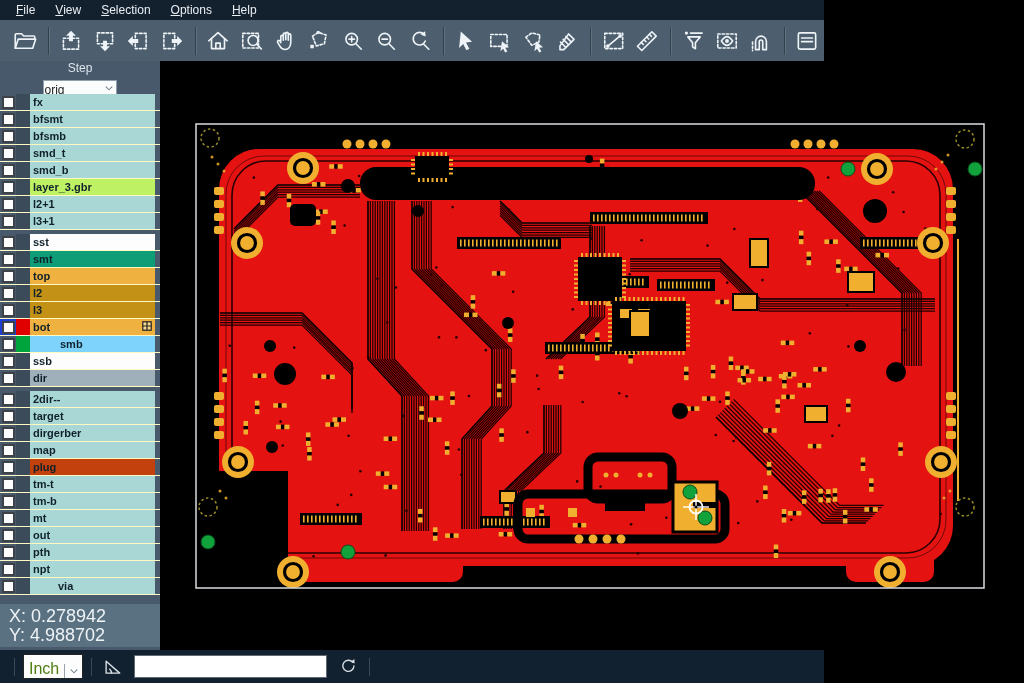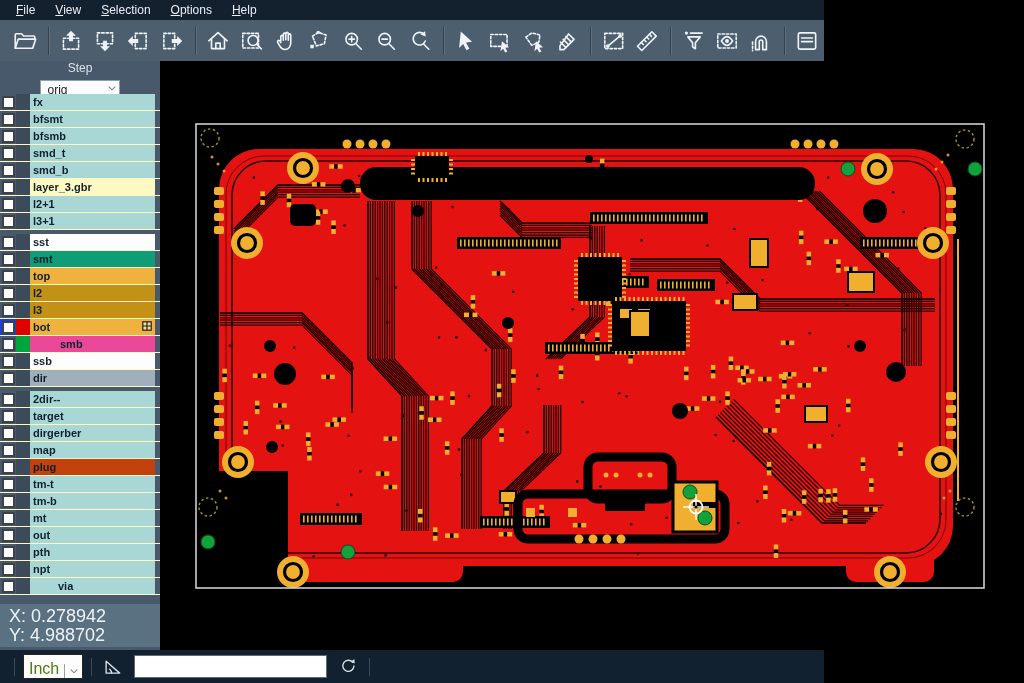--- a/index.html
+++ b/index.html
@@ -16,21 +16,21 @@
   .tb-btn{width:37px;height:36px;display:flex;align-items:center;justify-content:center;background:transparent;border:none;padding:0;}
   .tb-btn svg{width:26px;height:26px;}
   .tb-btn svg *{stroke:#eef3f7;fill:none;stroke-width:1.5;stroke-linecap:round;stroke-linejoin:round;}
   .tb-btn svg .f{fill:#eef3f7;stroke:none;}
   .tb-sep{width:1px;height:28px;background:#33414d;box-shadow:1px 0 0 #5f717f;margin:0 6px;}
 
   
   .sidebar{position:absolute;top:61px;left:0;width:160px;bottom:33px;background:#47596a;}
   .step-row{height:33px;display:flex;align-items:center;padding:0 4px;gap:5px;flex-direction:column;}
   .step-label{color:#dde4ea;font-size:12px;}
-  .step-combo{flex:1;height:25px;background:#fbfcfc;border:1px solid #8fa0ac;display:flex;align-items:center;justify-content:center;padding-left:6px;font-size:12px;color:#1c1c1c;gap:37px;}
+  .step-combo{flex:1;height:25px;background:#fbfcfc;border:1px solid #8fa0ac;display:flex;align-items:center;justify-content:center;padding-left:0;font-size:12px;color:#1c1c1c;gap:37px;}
   .chev svg{width:14px;height:14px;}
   .chev svg *{stroke:#70808c;fill:none;stroke-width:1.8;stroke-linecap:round;stroke-linejoin:round;}
   .layer-group{margin-bottom:4px;}
   .layer-row{height:16px;display:flex;align-items:stretch;border-bottom:1px solid #fef9c3;}
   .cb-cell{width:16px;display:flex;align-items:center;justify-content:center;background:#47596a;}
   .cb-cell.sel{background:#1e3fd6;}
   .cb{width:9px;height:9px;background:#fdfdfd;border:2px solid #3c4247;}
   .swatch{width:14px;background:#3b4b59;}
   .label-cell{flex:1;margin-right:5px;font-size:11px;line-height:14px;color:#10212c;padding:0 3px;display:flex;justify-content:space-between;align-items:center;font-weight:bold;}
   .coords{position:absolute;left:0;bottom:3px;width:160px;height:43px;background:#5a7181;color:#eef3f6;font-size:18px;padding:3px 0 0 9px;box-sizing:border-box;}
@@ -267,21 +267,21 @@
             <div class="swatch"></div>
             <div class="label-cell" style="background: rgb(169, 215, 214);">
               <span>smd_b</span>
             </div>
           </div>
           <div class="layer-row">
             <div class="cb-cell">
               <div class="cb"></div>
             </div>
             <div class="swatch"></div>
-            <div class="label-cell" style="background: #fef9c3;">
+            <div class="label-cell" style="background: #bef264;">
               <span>layer_3.gbr</span>
             </div>
           </div>
           <div class="layer-row">
             <div class="cb-cell">
               <div class="cb"></div>
             </div>
             <div class="swatch"></div>
             <div class="label-cell" style="background: rgb(169, 215, 214);">
               <span>l2+1</span>
@@ -354,21 +354,21 @@
                   <rect x="0.8" y="0.8" width="8.4" height="8.4" fill="#f5d98e" stroke="#222" stroke-width="1.2"></rect>
                   <path d="M5 .8V9.2M.8 5H9.2" stroke="#222" stroke-width="1.2"></path>
                 </svg></span>
             </div>
           </div>
           <div class="layer-row">
             <div class="cb-cell">
               <div class="cb"></div>
             </div>
             <div class="swatch" style="background: rgb(0, 164, 60);"></div>
-            <div class="label-cell" style="background: #ec4899; padding-left: 30px;">
+            <div class="label-cell" style="background: #7dd3fc; padding-left: 30px;">
               <span>smb</span>
             </div>
           </div>
           <div class="layer-row">
             <div class="cb-cell">
               <div class="cb"></div>
             </div>
             <div class="swatch"></div>
             <div class="label-cell" style="background: rgb(253, 253, 253);">
               <span>ssb</span>

